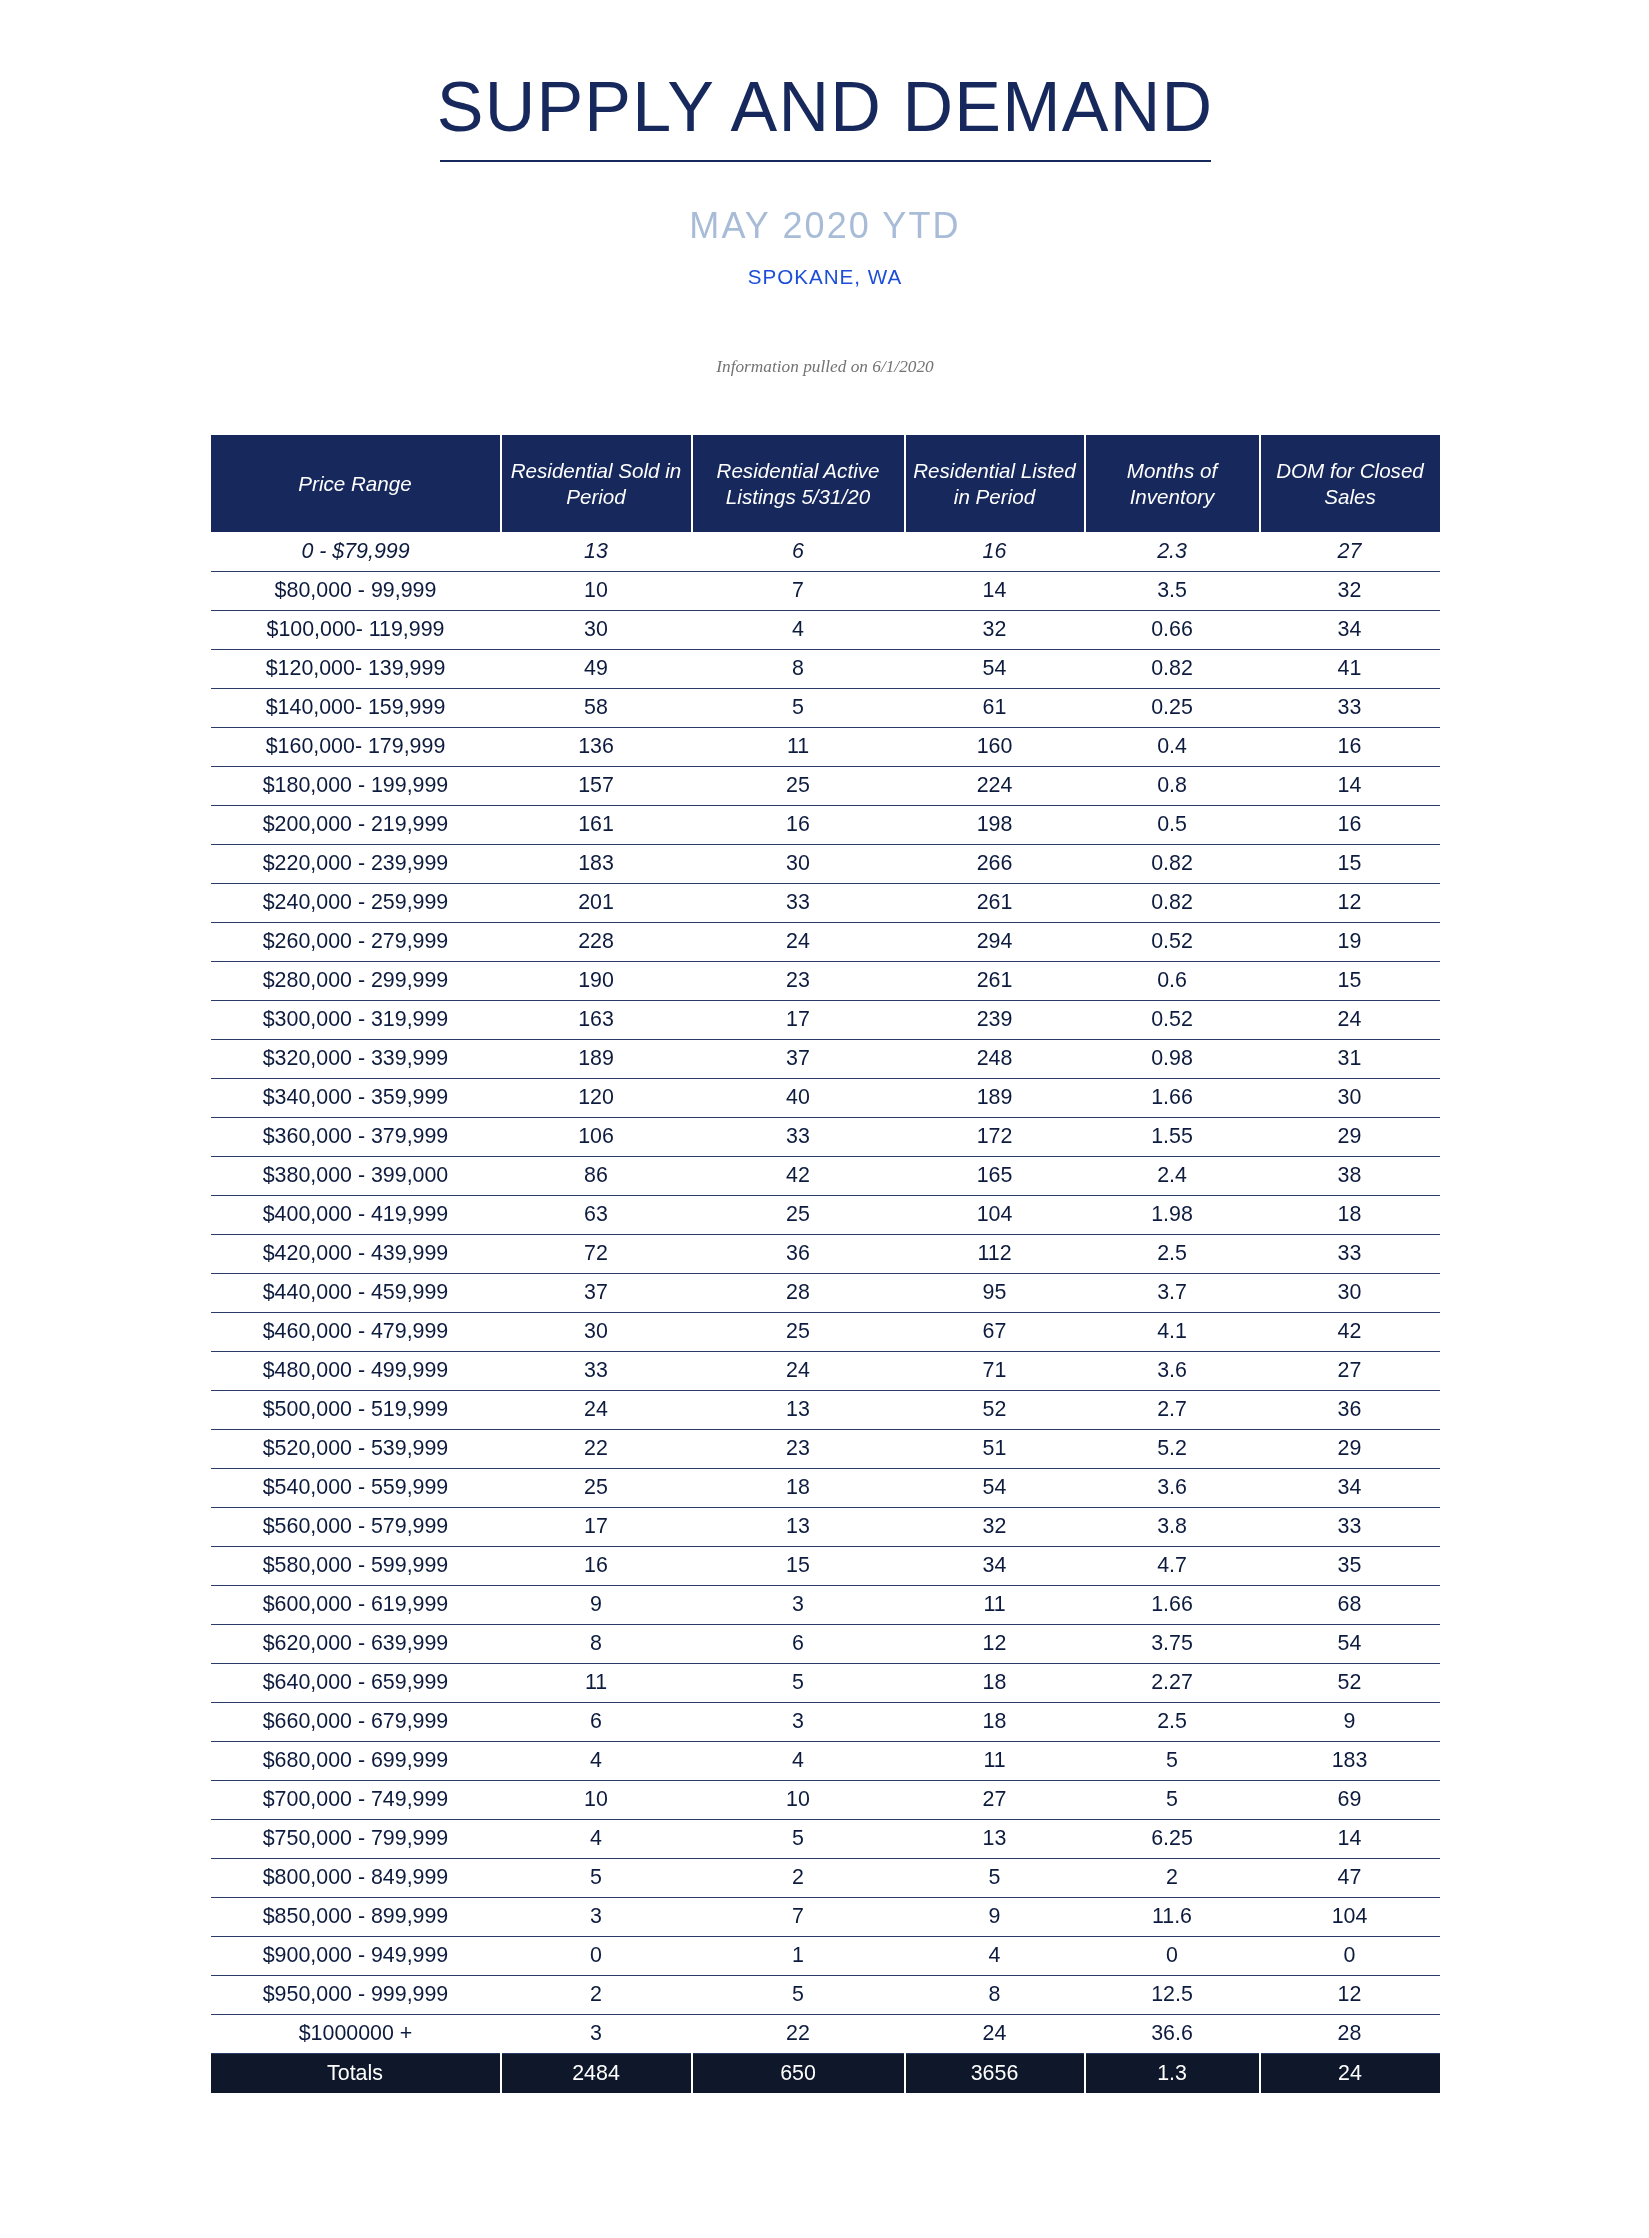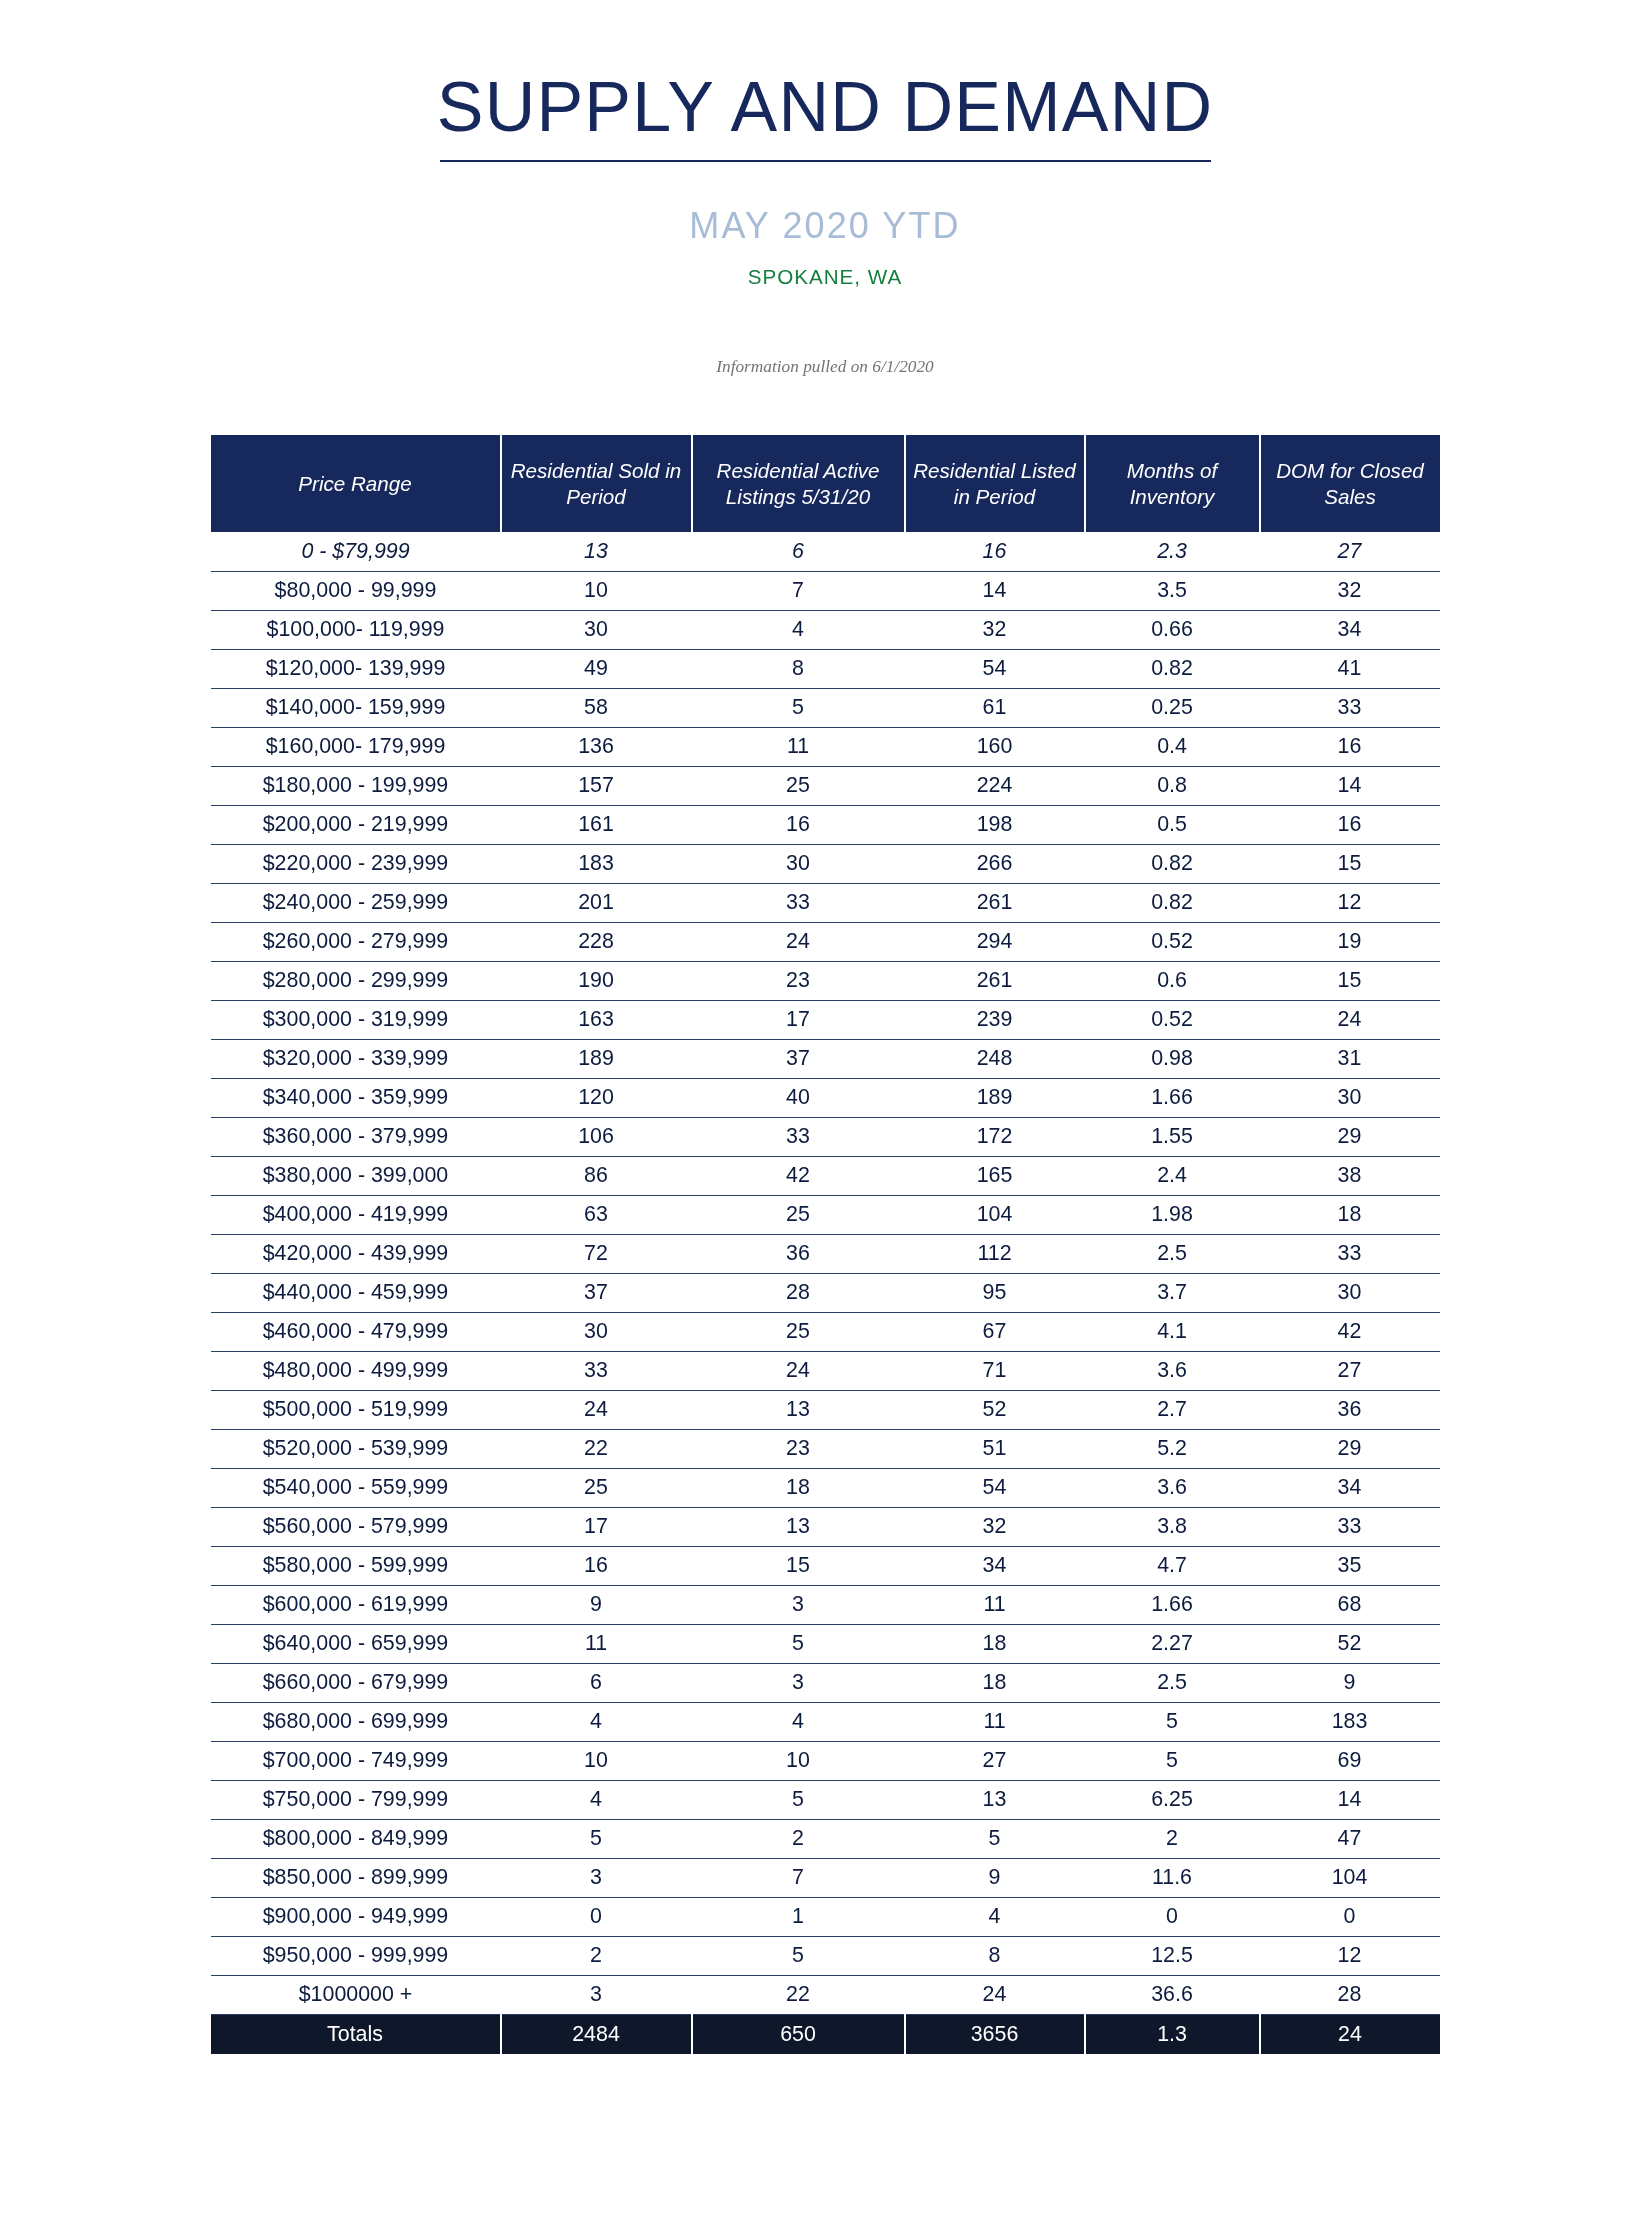--- a/index.html
+++ b/index.html
@@ -48,21 +48,21 @@
     font-size: 36px;
     letter-spacing: 2.1px;
     color: #a8bcd8;
     font-weight: 400;
   }
   .city {
     text-align: center;
     margin-top: 18px;
     font-size: 20.6px;
     letter-spacing: 1px;
-    color: #15803d;
+    color: #1d4ed8;
     font-weight: 400;
   }
   .pulled {
     text-align: center;
     margin-top: 68px;
     font-size: 17.3px;
     font-style: italic;
     font-family: "Liberation Serif", serif;
     color: #737373;
   }
@@ -372,20 +372,28 @@
         </tr>
         <tr>
           <td>$600,000 - 619,999</td>
           <td>9</td>
           <td>3</td>
           <td>11</td>
           <td>1.66</td>
           <td>68</td>
         </tr>
         <tr>
+          <td>$620,000 - 639,999</td>
+          <td>8</td>
+          <td>6</td>
+          <td>12</td>
+          <td>3.75</td>
+          <td>54</td>
+        </tr>
+        <tr>
           <td>$640,000 - 659,999</td>
           <td>11</td>
           <td>5</td>
           <td>18</td>
           <td>2.27</td>
           <td>52</td>
         </tr>
         <tr>
           <td>$660,000 - 679,999</td>
           <td>6</td>

